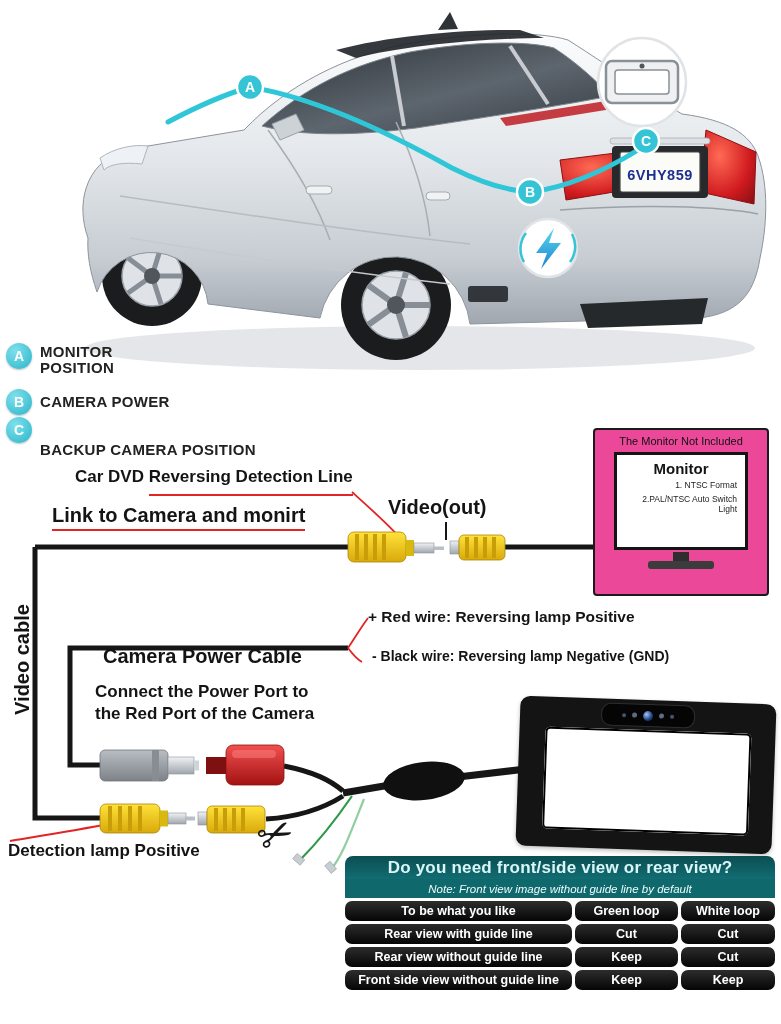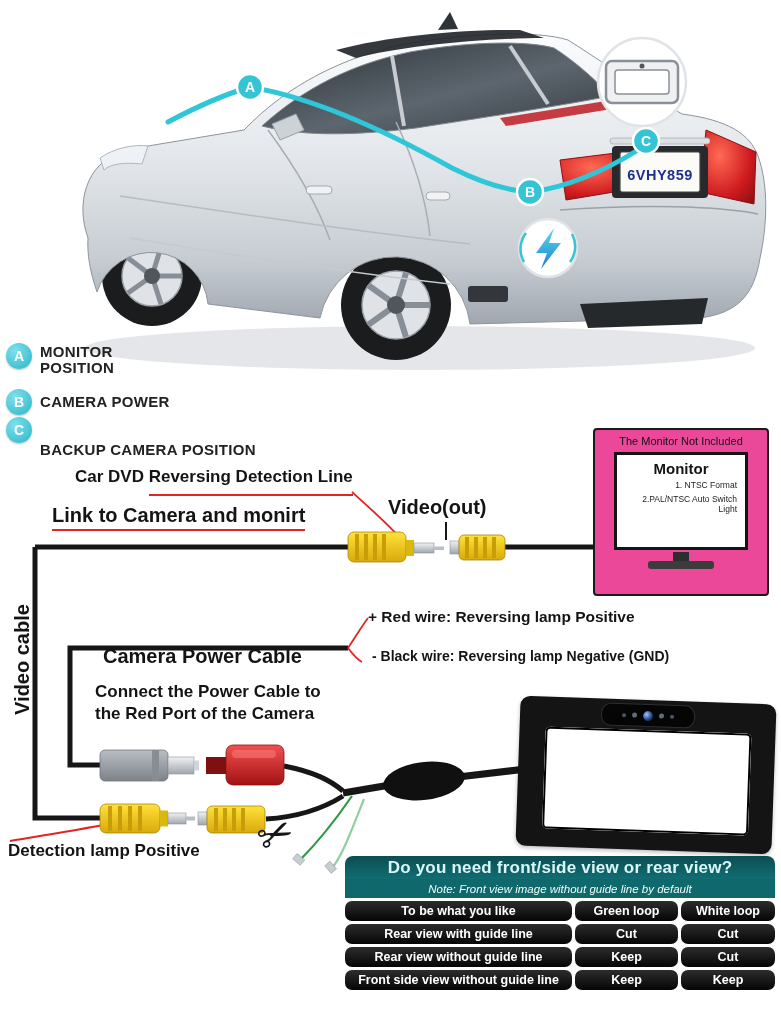--- a/index.html
+++ b/index.html
@@ -279,21 +279,21 @@
   </div>
   <div class="lbl" style="left:52px;top:504px;font-size:20px;text-align:center;">
     <span class="u-red">Link to Camera and monirt</span>
   </div>
   <div class="lbl" style="left:388px;top:496px;font-size:20px;">Video(out)</div>
   <div class="lbl vertical" style="left:-38px;top:648px;width:120px;text-align:center;font-size:20px;">Video cable</div>
   <div class="lbl" style="left:103px;top:605px;font-size:20px;margin-top:40px;">Camera Power Cable</div>
   <div class="lbl" style="left:368px;top:608px;font-size:15.5px;">+ Red wire: Reversing lamp Positive</div>
   <div class="lbl" style="left:372px;top:648px;font-size:14px;">- Black wire: Reversing lamp Negative (GND)</div>
   <div class="lbl" style="left:95px;top:681px;font-size:17px;line-height:22px;">
-    <div>Connect the Power Cable to</div>
+    <div>Connect the Power Port to</div>
     <div>the Red Port of the Camera</div>
   </div>
   <div class="lbl" style="left:8px;top:841px;font-size:17px;">Detection lamp Positive</div>
 
   <div class="monitor-box">
     <div class="mb-caption">The Monitor Not Included</div>
     <div class="mb-screen">
       <div class="mb-title">Monitor</div>
       <div class="mb-spec">1. NTSC Format</div>
       <div class="mb-spec">2.PAL/NTSC Auto Switch Light</div>

